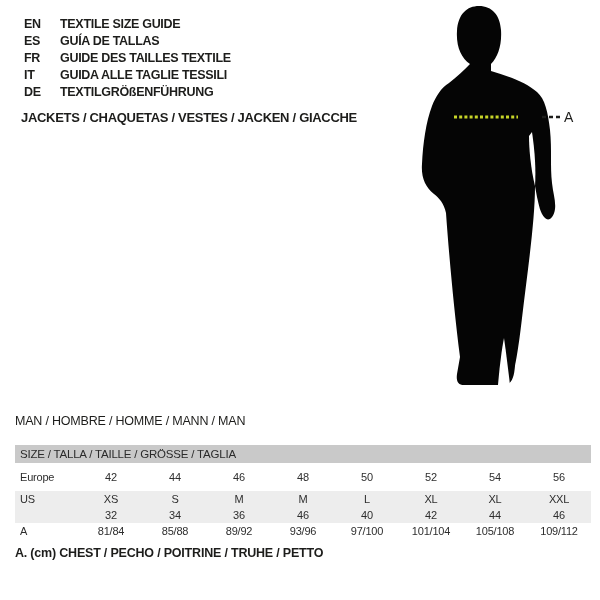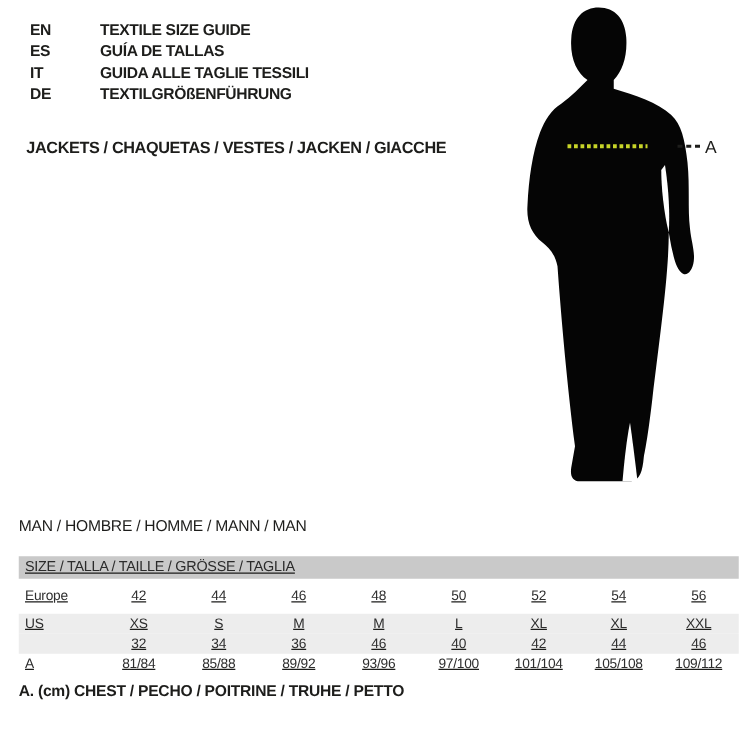--- a/index.html
+++ b/index.html
@@ -2,32 +2,32 @@
 <html><head>
 <meta charset="utf-8">
 <style>
   html,body{margin:0;padding:0;}
   body{
     width:600px;height:600px;background:#ffffff;position:relative;overflow:hidden;
     font-family:"Liberation Sans", sans-serif;color:#1d1d1b;
   }
   
   .langs{position:absolute;left:24px;top:15px;}
-  .lang-row{display:flex;height:17px;align-items:center;gap:20px;}
+  .lang-row{display:flex;height:17px;align-items:center;}
   .lang-code{width:36px;font-weight:bold;font-size:12.5px;letter-spacing:-0.3px;}
   .lang-label{font-weight:bold;font-size:12.5px;letter-spacing:-0.3px;white-space:nowrap;}
   
   .products{position:absolute;left:21px;top:109px;}
   .product-line{font-weight:bold;font-size:13px;letter-spacing:-0.3px;line-height:18px;white-space:nowrap;}
   
   .figure{position:absolute;left:400px;top:0;width:200px;height:400px;}
   
   .section-title{position:absolute;left:15px;top:414px;font-weight:normal;font-size:12.5px;letter-spacing:-0.2px;}
   
-  .size-table{position:absolute;left:15px;top:445px;width:576px;text-decoration:underline;}
+  .size-table{position:absolute;left:15px;top:445px;width:576px;}
   .t-header{height:18px;background:#c9c9c9;display:flex;align-items:center;
             padding-left:5px;font-size:11.5px;color:#2b2b2b;letter-spacing:-0.2px;box-sizing:border-box;}
   .t-row{display:flex;height:16px;align-items:center;font-size:11px;color:#2e2e2e;letter-spacing:-0.2px;}
   .t-row.shaded{background:#ededed;}
   .t-row.first{height:28px;}
   .t-label{width:64px;padding-left:5px;box-sizing:border-box;}
   .t-cell{flex:1;text-align:center;}
   
   .footnote{position:absolute;left:15px;top:546px;font-weight:bold;font-size:12.5px;letter-spacing:-0.2px;}
 </style>
@@ -35,20 +35,24 @@
 <body>
 
 <div class="langs">
   <div class="lang-row">
     <span class="lang-code">EN</span>
     <span class="lang-label">TEXTILE SIZE GUIDE</span>
   </div>
   <div class="lang-row">
     <span class="lang-code">ES</span>
     <span class="lang-label">GUÍA DE TALLAS</span>
+  </div>
+  <div class="lang-row">
+    <span class="lang-code">FR</span>
+    <span class="lang-label">GUIDE DES TAILLES TEXTILE</span>
   </div>
   <div class="lang-row">
     <span class="lang-code">IT</span>
     <span class="lang-label">GUIDA ALLE TAGLIE TESSILI</span>
   </div>
   <div class="lang-row">
     <span class="lang-code">DE</span>
     <span class="lang-label">TEXTILGRÖßENFÜHRUNG</span>
   </div>
 </div>

